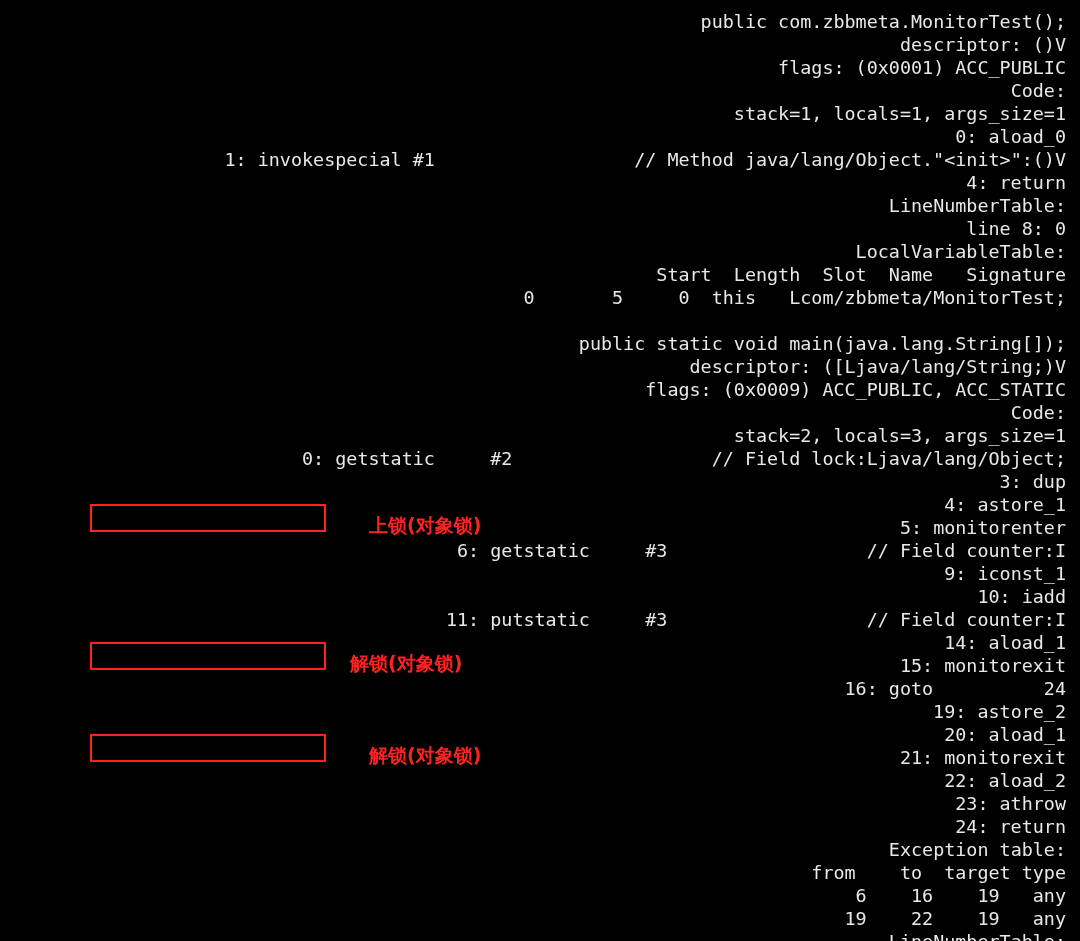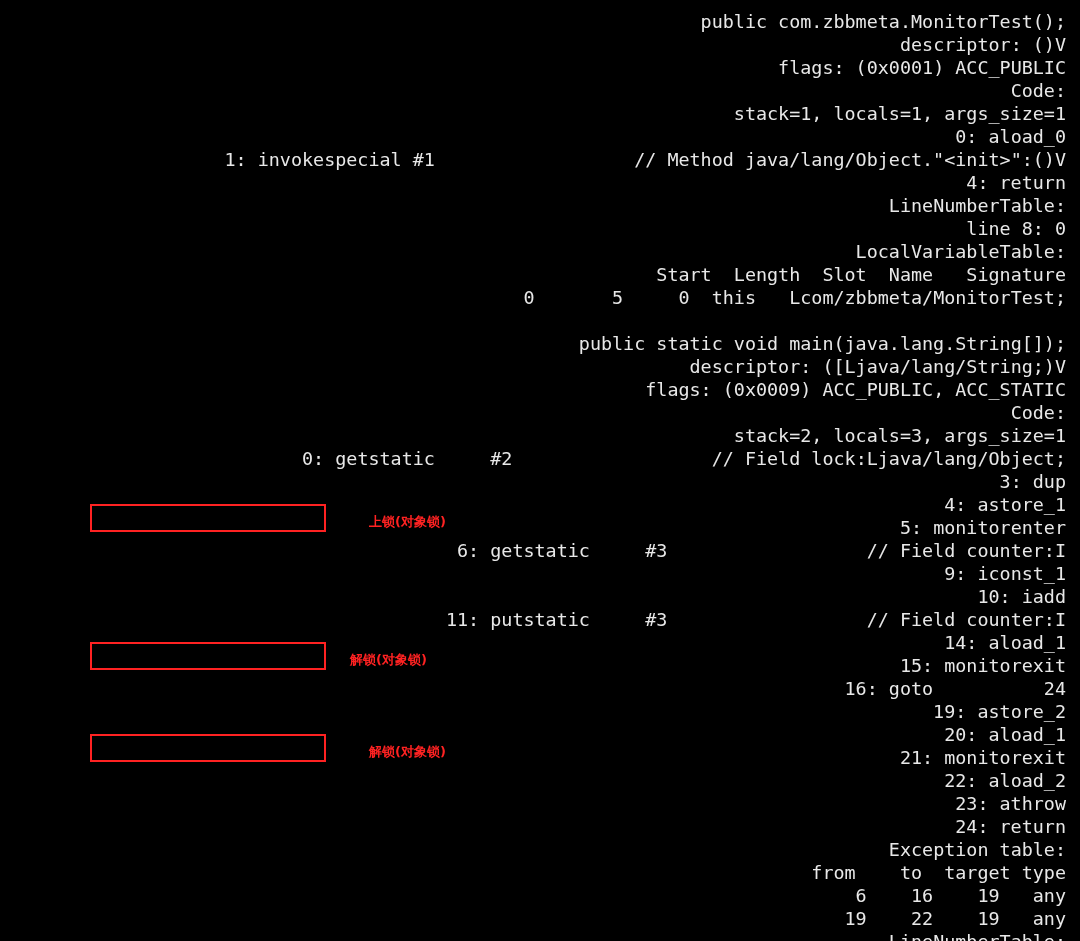--- a/index.html
+++ b/index.html
@@ -14,21 +14,21 @@
     box-sizing: border-box;
     font-weight: 500;
   }
   pre { margin:0; font-family:inherit; position:relative; }
   .line { display:block; white-space:pre; position:relative; height:23px;text-align:right; }
   .annot {
     position:absolute;
     color:#ff2222;
     font-weight:700;
     font-family: "DejaVu Sans","Microsoft YaHei","PingFang SC",sans-serif;
-    font-size:13px;
+    font-size:19px;
     white-space:nowrap;
   }
   .boxA {
     position:absolute;
     border:2px solid #ff2222;
     left:76px; width:232px; height:24px;
     pointer-events:none;
   }
 </style>
 </head>

